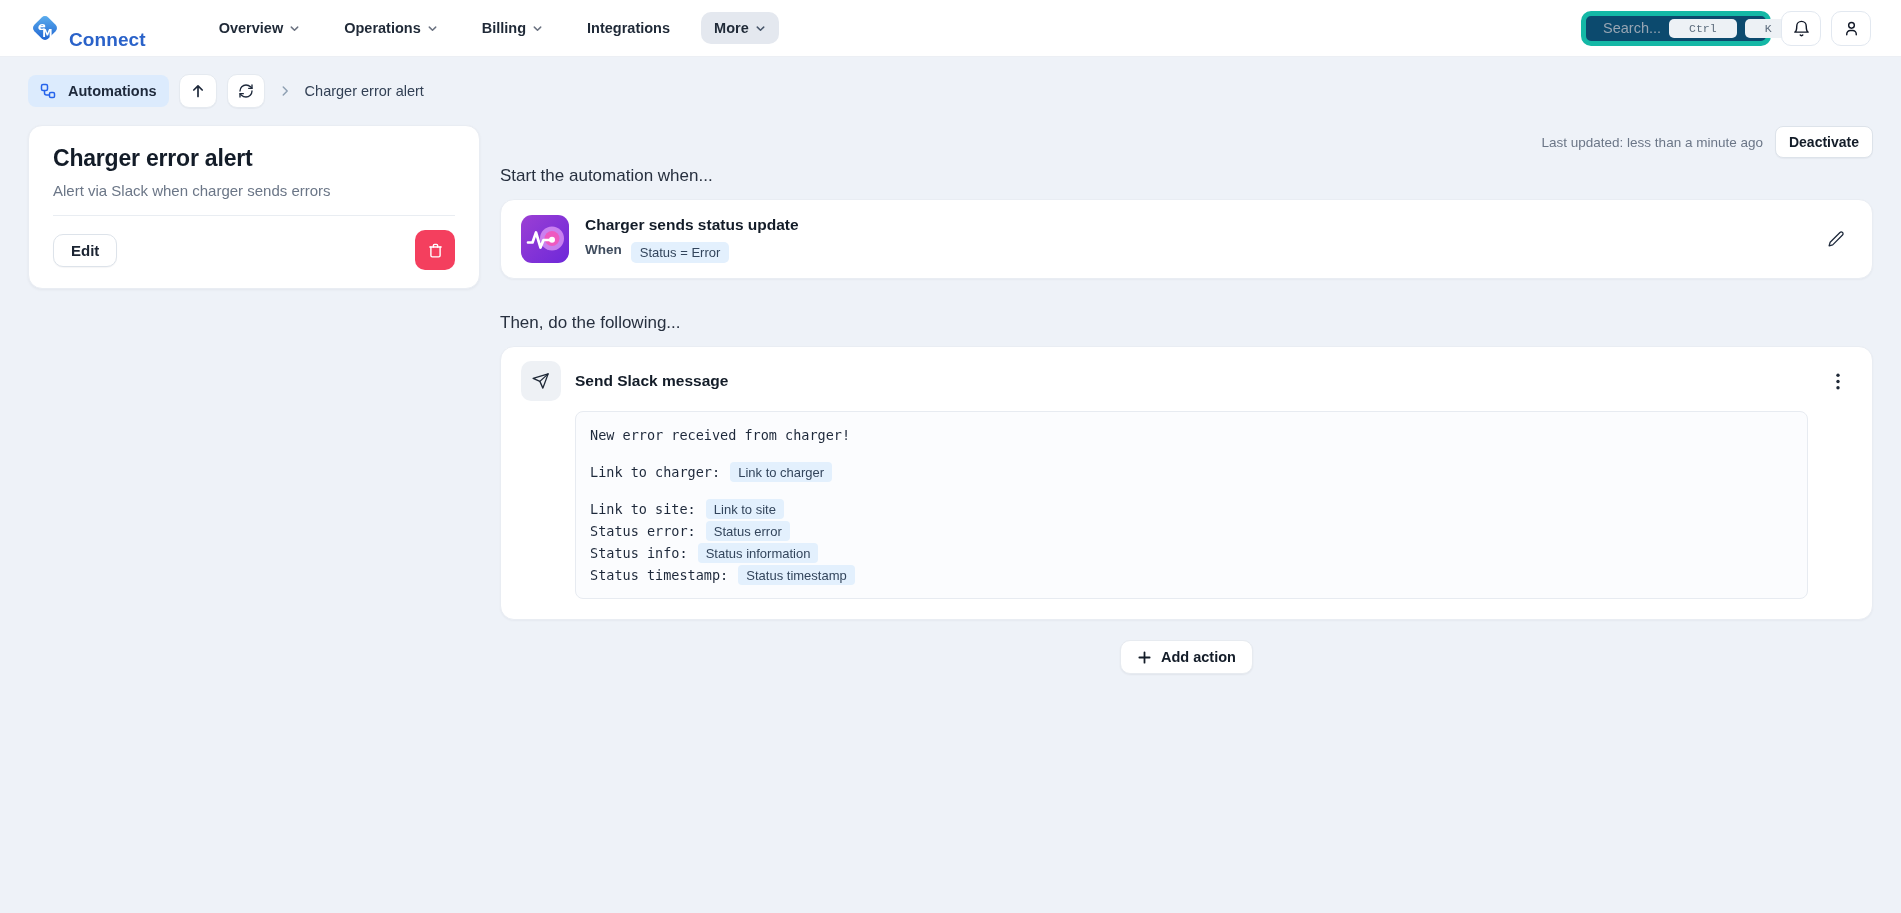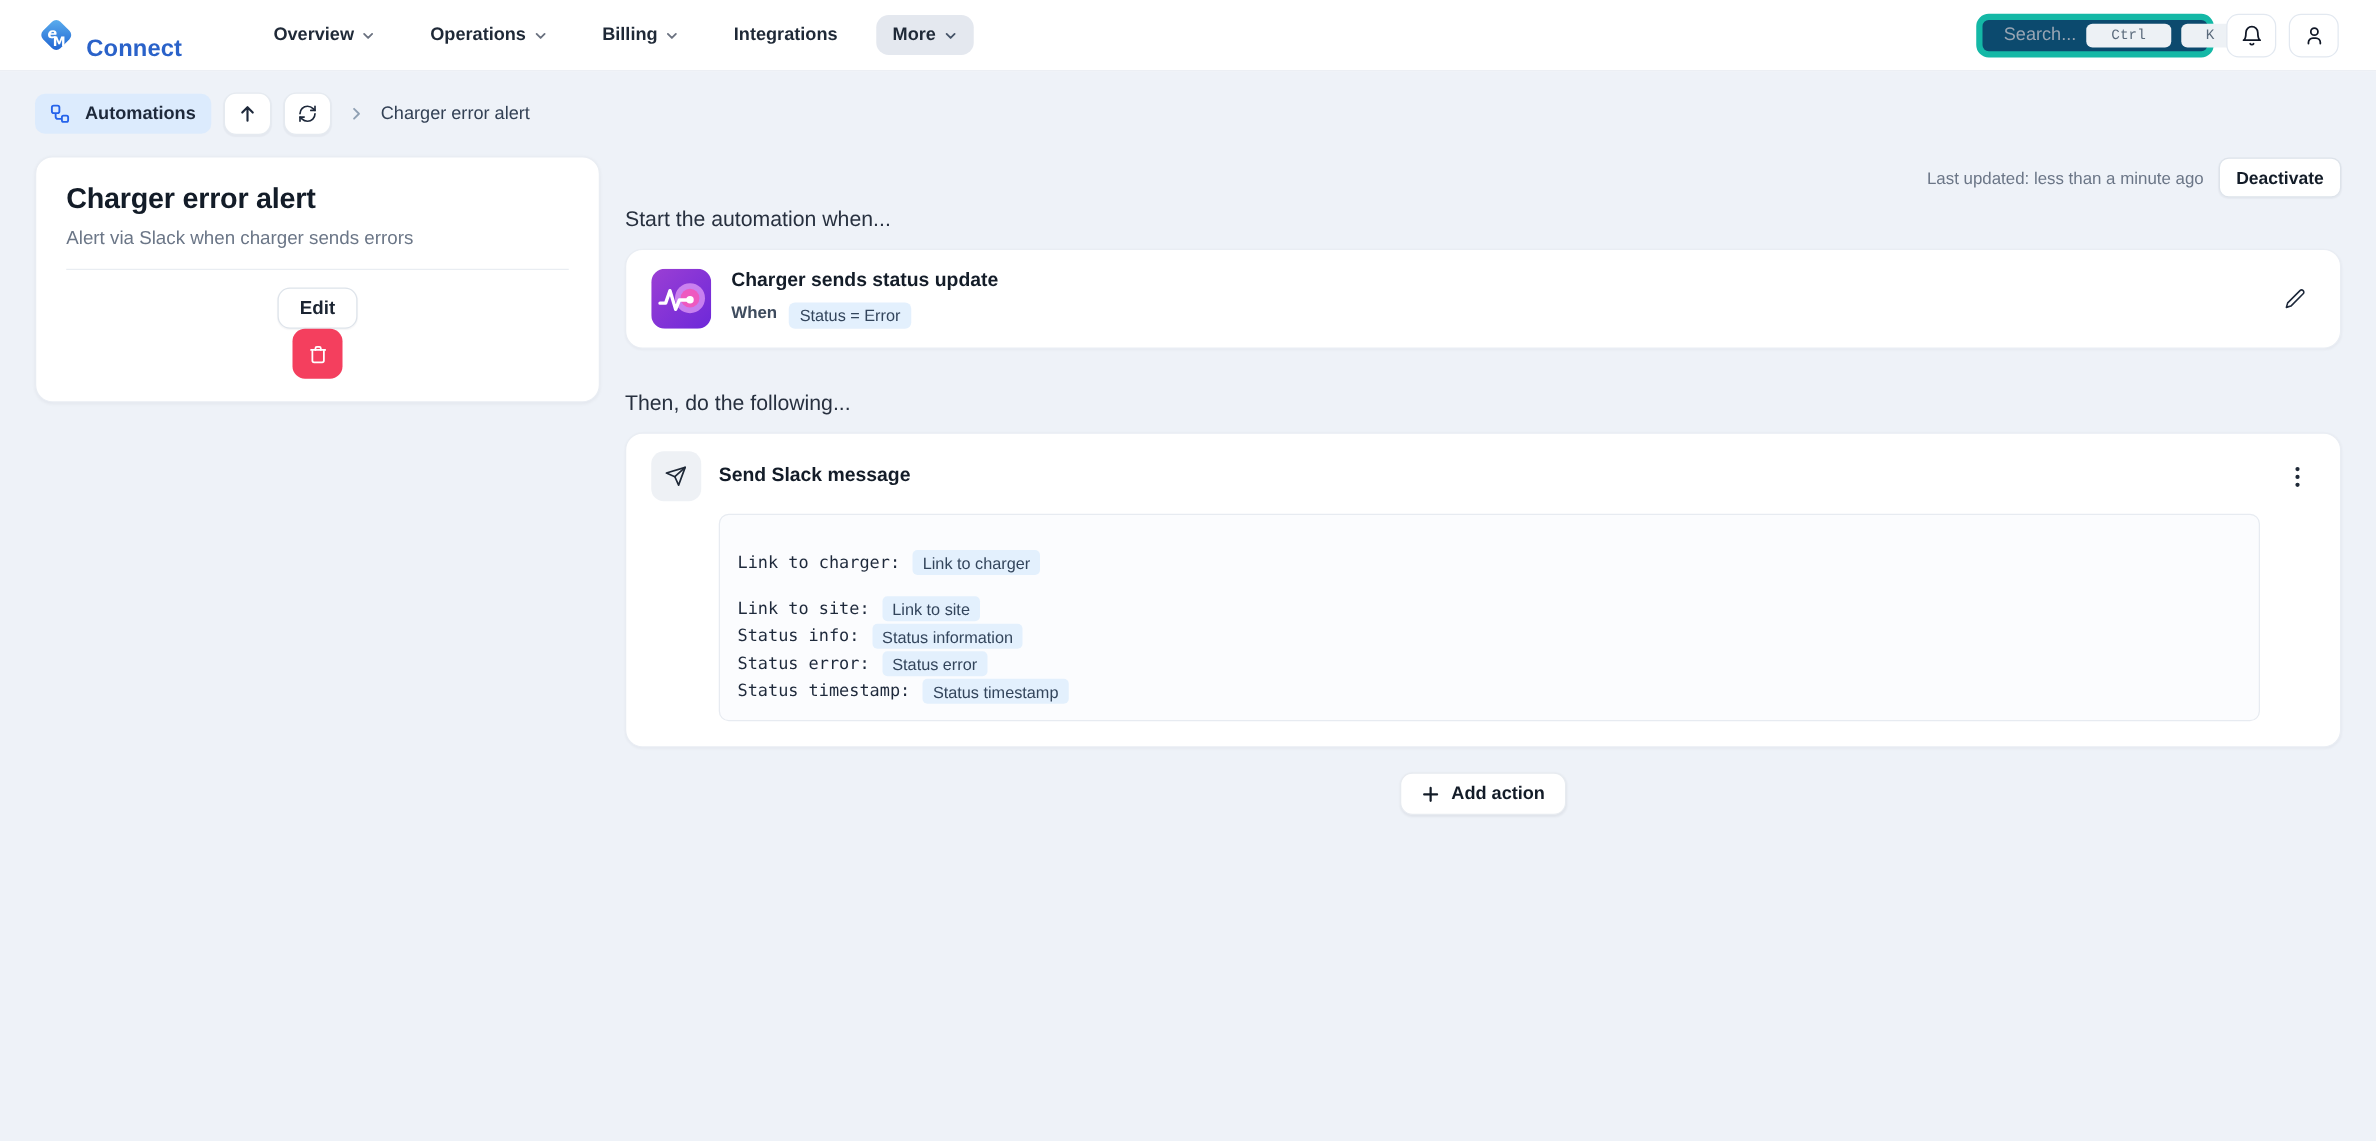--- a/index.html
+++ b/index.html
@@ -61,21 +61,21 @@
 
   
   .content{display:flex;align-items:flex-start;gap:20px;margin-top:17px;}
   .detail-card{
     width:452px;flex:none;background:#fff;border:1px solid #e9edf3;border-radius:14px;
     box-shadow:0 1px 3px rgba(16,24,40,.05);padding:19px 24px 18px;
   }
   .detail-title{font-size:23px;font-weight:700;color:#131c28;letter-spacing:-.2px;}
   .detail-desc{font-size:15px;color:#6b7687;margin-top:10px;}
   .detail-divider{border:none;border-top:1px solid #e9edf2;margin:16px 0 14px;}
-  .card-actions{display:flex;align-items:center;justify-content:space-between;flex-direction:column;}
+  .card-actions{display:flex;align-items:center;justify-content:space-between;}
   .edit-btn{
     background:#fff;border:1px solid #dde3ea;border-radius:10px;padding:7px 17px;
     font-size:15px;font-weight:600;color:#1b2432;box-shadow:0 1px 1px rgba(16,24,40,.04);
   }
   .trash-btn{
     width:40px;height:40px;border-radius:10px;background:var(--danger);
     display:flex;align-items:center;justify-content:center;
   }
 
   .flow{flex:1;}
@@ -301,26 +301,27 @@
           <div class="action-title">Send Slack message</div>
           <button class="kebab-btn">
             <svg width="4" height="17" viewBox="0 0 4 17">
               <circle cx="2" cy="2.2" r="1.7" fill="#1f2937"></circle>
                 <circle cx="2" cy="8.5" r="1.7" fill="#1f2937"></circle>
                 <circle cx="2" cy="14.8" r="1.7" fill="#1f2937"></circle>
             </svg>
           </button>
         </div>
         <div class="message-box">
+            <div class="msg-line"><span class="msg-text">New error received from charger!</span></div>
             <div class="msg-line blank"></div>
             <div class="msg-line"><span class="msg-text">Link to charger: </span><span class="msg-chip">Link to charger</span></div>
             <div class="msg-line blank"></div>
             <div class="msg-line"><span class="msg-text">Link to site: </span><span class="msg-chip">Link to site</span></div>
+            <div class="msg-line"><span class="msg-text">Status error: </span><span class="msg-chip">Status error</span></div>
             <div class="msg-line"><span class="msg-text">Status info: </span><span class="msg-chip">Status information</span></div>
-            <div class="msg-line"><span class="msg-text">Status error: </span><span class="msg-chip">Status error</span></div>
             <div class="msg-line"><span class="msg-text">Status timestamp: </span><span class="msg-chip">Status timestamp</span></div>
           </div>
       </div>
 
       <div class="add-action-row">
         <button class="add-action-btn">
           <svg width="15" height="15" viewBox="0 0 16 16">
             <path d="M8 2.5v11M2.5 8h11" fill="none" stroke="#131c28" stroke-width="1.9" stroke-linecap="round"></path>
           </svg>
           <span>Add action</span>

